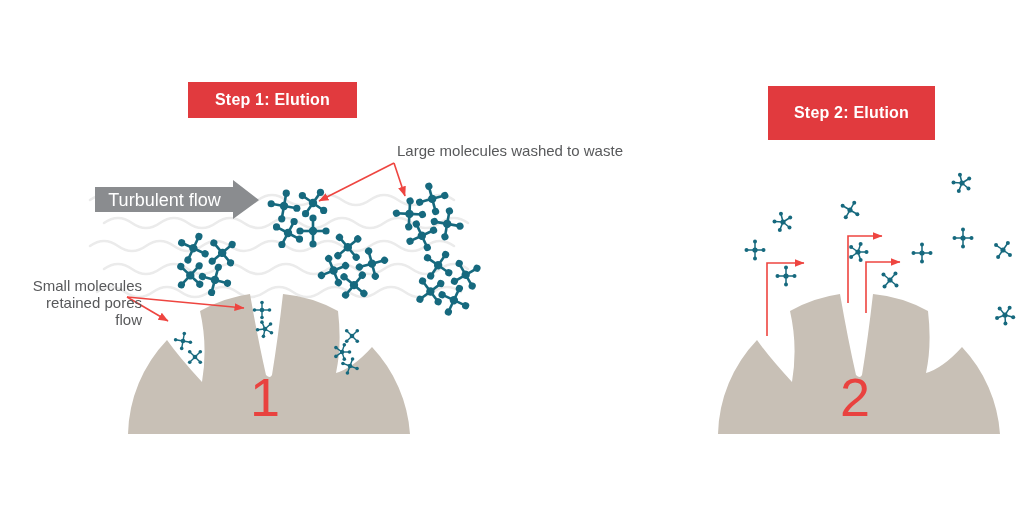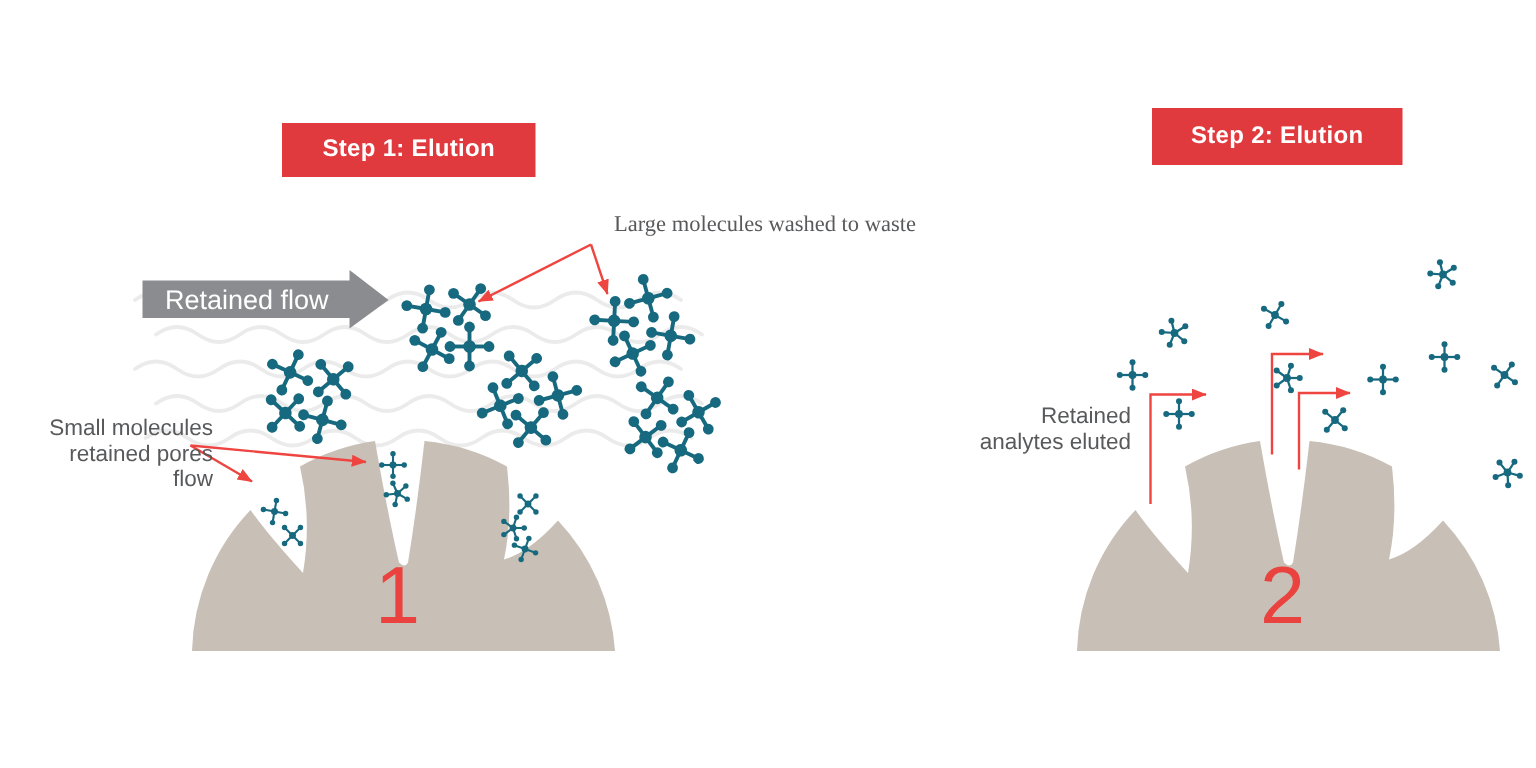--- a/index.html
+++ b/index.html
@@ -7,23 +7,23 @@
     position:relative;width:1024px;height:512px;background:#ffffff;
     overflow:hidden;font-family:"Liberation Sans",sans-serif;
   }
   svg.gfx{position:absolute;left:0;top:0;}
   .banner{
     position:absolute;background:#e13a3e;color:#ffffff;
     font-weight:bold;font-size:16px;display:flex;
     align-items:center;justify-content:center;letter-spacing:0.2px;
   }
   .banner1{left:188px;top:82px;width:169px;height:36px;}
-  .banner2{left:768px;top:72px;width:167px;height:38px;}
+  .banner2{left:768px;top:86px;width:167px;height:54px;}
   .label{position:absolute;color:#58595b;font-size:15px;line-height:17px;}
-  .label-large{left:380px;top:142px;width:260px;text-align:center;font-family:Liberation Serif, serif;}
+  .label-large{left:380px;top:142px;width:260px;text-align:center;}
   .label-small{left:24px;top:277px;width:118px;text-align:right;}
   .label-retained{left:640px;top:269px;width:114px;text-align:right;}
   .flow-label{
     position:absolute;left:97px;top:188px;width:135px;height:24px;
     color:#ffffff;font-size:18px;display:flex;align-items:center;
     justify-content:center;white-space:nowrap;
   }
   .digit{
     position:absolute;color:#e9423f;font-size:54px;line-height:54px;
     width:60px;text-align:center;
@@ -518,31 +518,27 @@
           <line x1="1005" y1="315" x2="1009.6294317976277" y2="307.8713001724639" stroke="#16697e" stroke-width="1.5"></line>
           <circle cx="1009.6294317976277" cy="307.8713001724639" r="2" fill="#16697e"></circle>
           <circle cx="1005" cy="315" r="2.6" fill="#16697e"></circle>
         </g>
       </g>
   </svg>
 
   <div class="banner banner1">Step 1: Elution</div>
   <div class="banner banner2">Step 2: Elution</div>
 
-  <div class="flow-label">Retained flow</div>
+  <div class="flow-label">Turbulent flow</div>
 
   <div class="label label-large">Large molecules washed to waste</div>
 
   <div class="label label-small">
     <div>Small molecules</div>
     <div>retained pores</div>
     <div>flow</div>
   </div>
 
-  <div class="label label-retained">
-    <div>Retained</div>
-    <div>analytes eluted</div>
-  </div>
 
   <div class="digit digit1">1</div>
   <div class="digit digit2">2</div>
 
 </div>
 
 </body></html>

